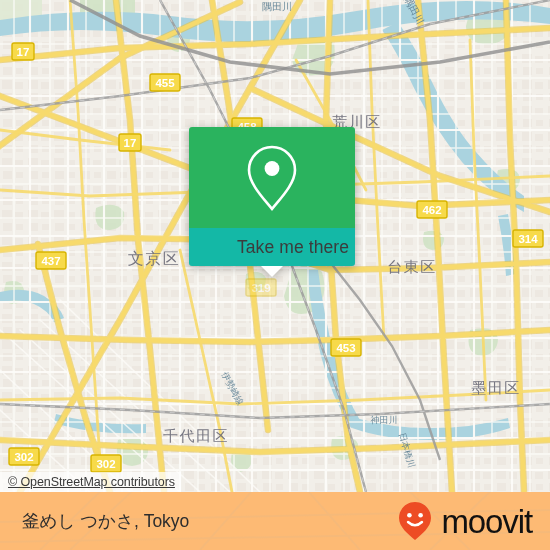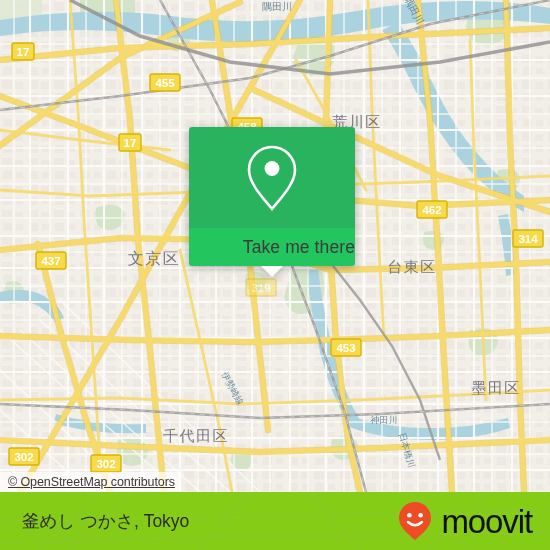--- a/index.html
+++ b/index.html
@@ -57,26 +57,26 @@
     border-radius: 3px 3px 0 0;
     position: relative;
   }
   .callout-pin {
     position: absolute;
     left: 50%;
     top: 50%;
     transform: translate(-50%, -50%);
   }
   .callout-white {
-    background: #22c55e;
+    background: #14b8a6;
     height: 38px;
     border-radius: 0 0 3px 3px;
     display: flex;
     align-items: center;
-    justify-content: flex-end;
+    justify-content: center;
     position: relative;
     padding-left: 42px;
   }
   .callout-label {
     font-size: 17.5px;
     color: #3c3c3c;
     letter-spacing: 0.1px;
   }
   .callout-tail {
     position: absolute;
@@ -89,21 +89,21 @@
     border-top: 11px solid #ffffff;
   }
 
   
   #footer {
     position: absolute;
     left: 0;
     top: 492px;
     width: 550px;
     height: 58px;
-    background: #84cc16;
+    background: #fdba74;
     overflow: hidden;
   }
   #footer-bg {
     position: absolute;
     inset: 0;
     opacity: 0.10;
   }
   .footer-title {
     position: absolute;
     left: 22px;

